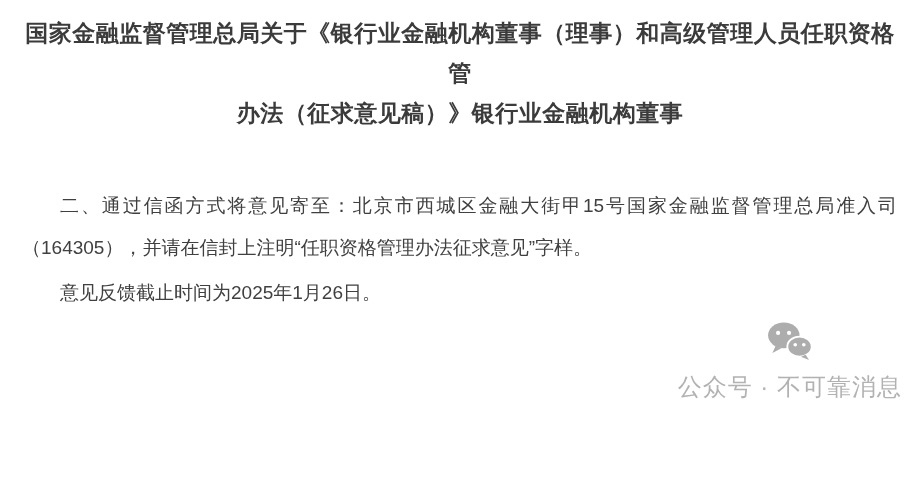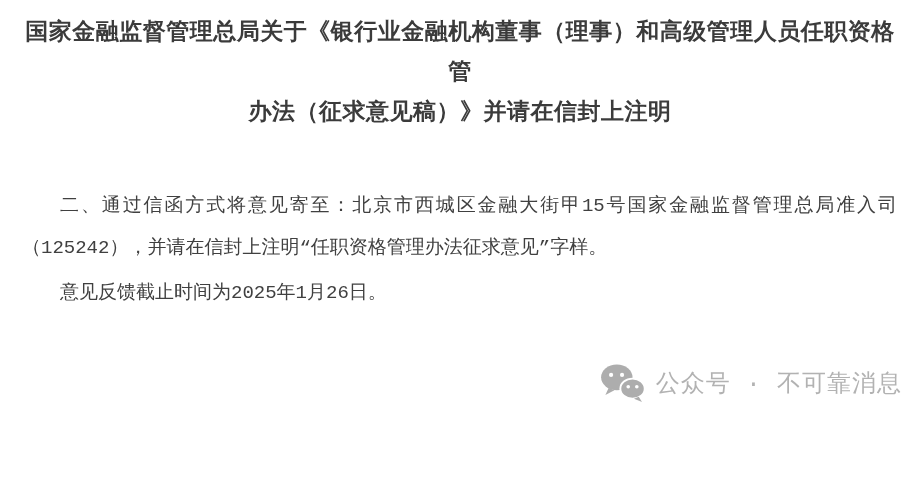--- a/index.html
+++ b/index.html
@@ -2,21 +2,21 @@
 <html><head>
 <meta charset="utf-8">
 <style>
   html, body { margin: 0; padding: 0; background: #ffffff; }
   .page {
     position: relative;
     width: 920px;
     height: 415px;
     background: #ffffff;
     overflow: hidden;
-    font-family: Liberation Mono, monospace;
+    font-family: Liberation Sans, sans-serif;
     color: #404040;
     border-radius: 17px;
   }
   .title {
     margin: 13px 24px 0 24px;
     text-align: center;
     font-size: 23px;
     line-height: 40px;
     font-weight: 600;
     color: #3b3b3b;
@@ -39,35 +39,36 @@
     position: absolute;
     right: 18px;
     bottom: 12px;
     display: flex;
     align-items: center;
     gap: 10px;
     color: #b2b2b2;
     font-size: 24px;
     letter-spacing: 1px;
     white-space: nowrap;
+    flex-direction: column;
   }
   .watermark svg { display: block; }
 </style>
 </head>
 <body>
 
 <div class="page">
 
   <h1 class="title">
     <span class="t-line">国家金融监督管理总局关于《银行业金融机构董事（理事）和高级管理人员任职资格管</span>
-    <span class="t-line">办法（征求意见稿）》并请在信封上注明</span>
+    <span class="t-line">办法（征求意见稿）》银行业金融机构董事</span>
   </h1>
 
   <div class="body-text">
-    <p>二、通过信函方式将意见寄至：北京市西城区金融大街甲15号国家金融监督管理总局准入司（125242），并请在信封上注明“任职资格管理办法征求意见”字样。</p>
+    <p>二、通过信函方式将意见寄至：北京市西城区金融大街甲15号国家金融监督管理总局准入司（164305），并请在信封上注明“任职资格管理办法征求意见”字样。</p>
     <p>意见反馈截止时间为2025年1月26日。</p>
   </div>
 
   <div class="watermark">
     <span>
       <svg width="46" height="40" viewBox="0 0 48 42" xmlns="http://www.w3.org/2000/svg" aria-hidden="true">
         <ellipse cx="17.5" cy="15" rx="16.5" ry="13.5" fill="#adadad"></ellipse>
         <path d="M9 26 L5.5 33.5 L15 28.5 Z" fill="#adadad"></path>
         <circle cx="11.5" cy="12.5" r="2.2" fill="#ffffff"></circle>
         <circle cx="23" cy="12.5" r="2.2" fill="#ffffff"></circle>

